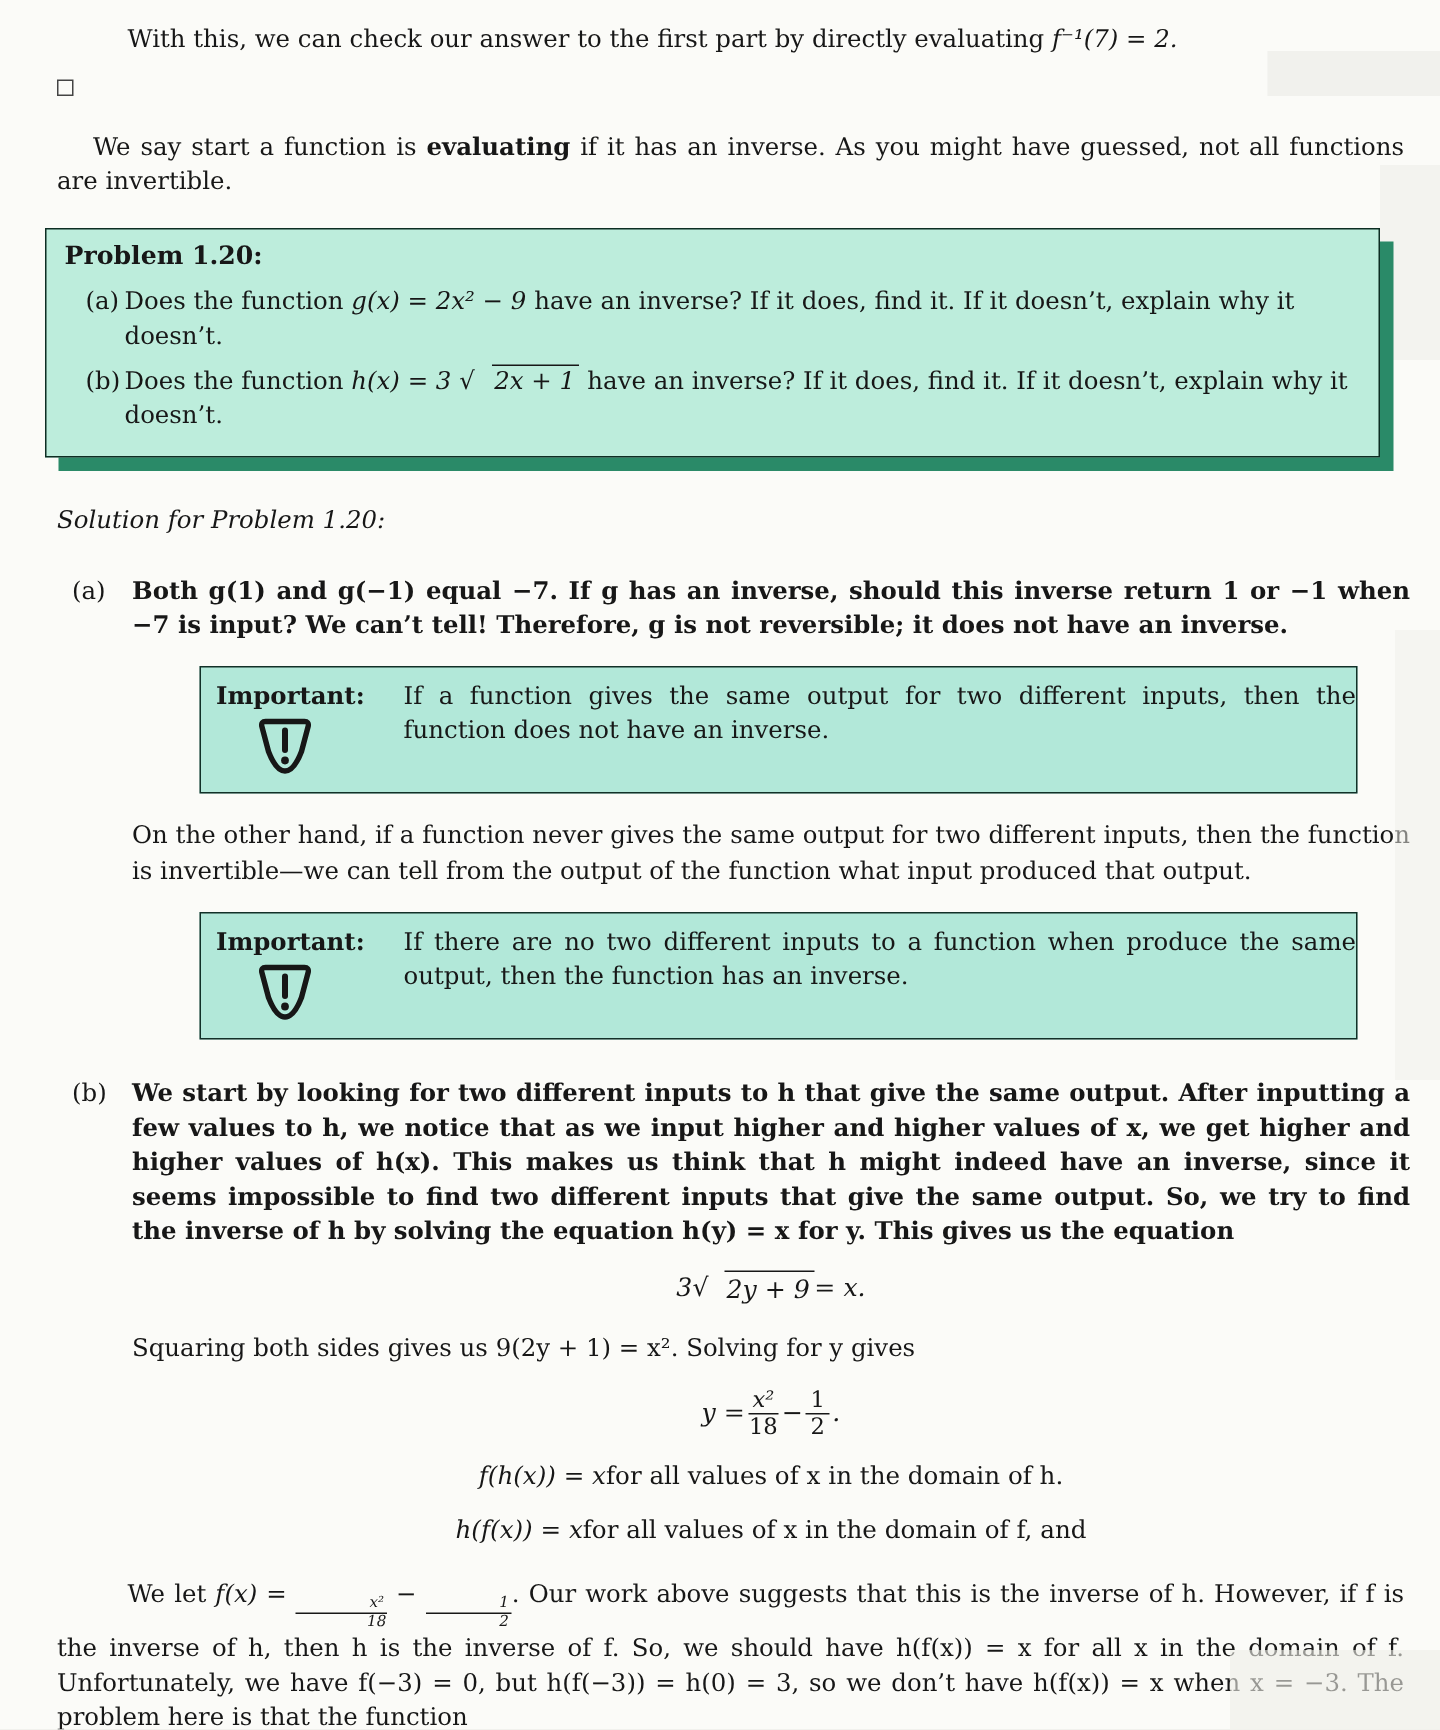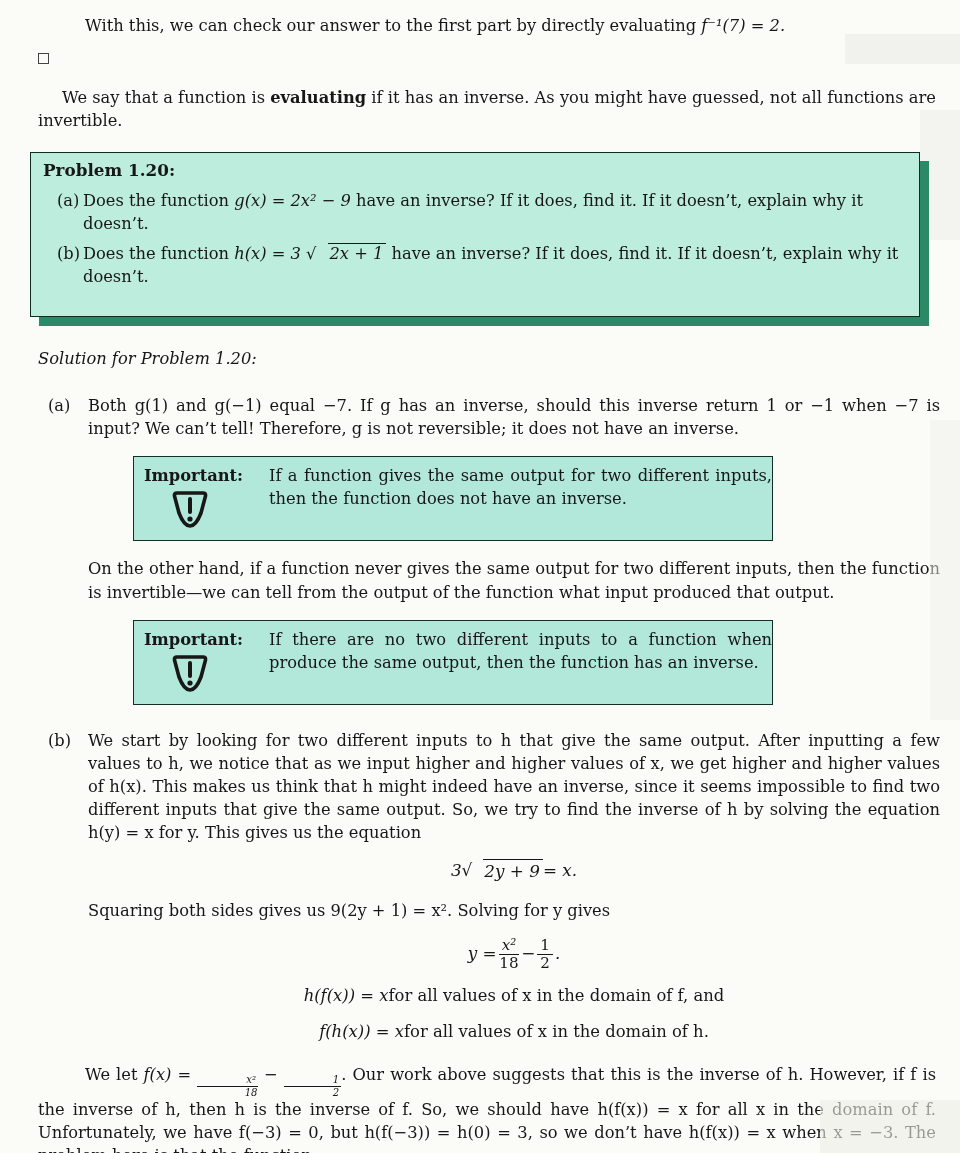--- a/index.html
+++ b/index.html
@@ -21,34 +21,34 @@
   .artifact{position:absolute; pointer-events:none;}
   
   .intro{margin:14px 28px 0 38px; text-indent:47px;}
   .qed{margin:16px 0 0 38px; width:11px; height:11px; border:1.4px solid #444;}
   .invert-para{margin:22px 24px 0 38px; text-indent:24px;}
   
   .problem-box{
     position:relative; margin:20px 0 0 30px; width:890px;
     background:var(--box-bg); border:1.6px solid var(--box-border);
     box-shadow:9px 9px 0 0 var(--box-shadow);
-    padding:6px 12px 28px 12px;
+    padding:6px 12px 16px 12px;
   }
   .pb-title{font-weight:bold; font-size:16.8px;}
   .pb-item{display:flex; margin-top:6px;}
   .pb-label{width:40px; flex:none; text-align:left; padding-left:14px;}
   .pb-text{flex:1;}
   
   .sol-label{margin:30px 0 0 38px; font-style:italic;}
   .sol-item{display:flex; margin:24px 20px 0 48px;}
   .sol-tag{width:40px; flex:none;}
-  .sol-body{flex:1; text-align:justify;}
+  .sol-body{flex:1; text-align:justify;font-weight:bold;}
   
   .important-box{
-    display:flex; margin:16px 0 0 133px; width:640px;
+    display:flex; margin:16px 0 0 133px; width:772px;
     background:var(--imp-bg); border:1.2px solid var(--imp-border);
     padding:7px 0 9px 10px;
   }
   .imp-left{width:112px; flex:none; display:flex; flex-direction:column; align-items:flex-start;}
   .imp-label{font-weight:bold;}
   .imp-icon{margin:2px 0 0 26px;}
   .imp-text{flex:1; padding-left:13px; text-align:justify;}
   .hand-para{margin:16px 20px 0 88px; text-align:justify;}
   
   .equation{
@@ -73,21 +73,21 @@
   <div class="artifact" style="right:0;top:34px;width:115px;height:30px;background:#ededE8;opacity:.7;"></div>
   <div class="artifact" style="right:0;top:110px;width:40px;height:130px;background:#efefe9;opacity:.6;"></div>
   <div class="artifact" style="right:0;top:420px;width:30px;height:300px;background:#eff0ea;opacity:.5;"></div>
   <div class="artifact" style="left:0;top:1020px;width:10px;height:133px;background:#ececе6;opacity:.5;"></div>
   <div class="artifact" style="right:0;top:1100px;width:140px;height:53px;background:#eeeee8;opacity:.6;"></div>
 
   <p class="intro para"><span>With this, we can check our answer to the first part by directly evaluating </span><span class="math">f⁻¹(7) = 2.</span></p>
 
   <div class="qed"></div>
 
-  <p class="invert-para para"><span>We say that a function is </span><span class="bold">evaluating</span><span> if it has an inverse.  As you might have guessed, not all functions are invertible.</span></p>
+  <p class="invert-para para"><span>We say start a function is </span><span class="bold">evaluating</span><span> if it has an inverse.  As you might have guessed, not all functions are invertible.</span></p>
 
   <div class="problem-box">
     <div class="pb-title">Problem 1.20:</div>
     <div class="pb-item">
       <span class="pb-label">(a)</span>
       <span class="pb-text"><span>Does the function </span><span class="math">g(x) = 2x² − 9</span><span> have an inverse? If it does, find it. If it doesn’t, explain why it doesn’t.</span></span>
     </div>
     <div class="pb-item">
       <span class="pb-label">(b)</span>
       <span class="pb-text"><span>Does the function </span><span class="math">h(x) = 3 √</span><span class="math rad">2x + 1</span><span> have an inverse? If it does, find it. If it doesn’t, explain why it doesn’t.</span></span>
@@ -150,26 +150,26 @@
     <span class="math"> − </span>
     <span class="frac">
         <span class="num">1</span>
         <span class="den">2</span>
       </span>
     <span class="math">.</span>
   </div>
 
 
   <div class="equation domain-line">
+    <span class="math">f(h(x)) = x</span>
+      <span> for all values of x in the domain of h.</span>
+  </div>
+  <div class="equation domain-line">
     <span class="math">h(f(x)) = x</span>
       <span> for all values of x in the domain of f,  and</span>
-  </div>
-  <div class="equation domain-line">
-    <span class="math">f(h(x)) = x</span>
-      <span> for all values of x in the domain of h.</span>
   </div>
 
   <p class="body-para para"><span>We let </span><span class="math">f(x) = </span><span class="ifrac">
         <span class="num">x²</span>
         <span class="den">18</span>
       </span><span class="math"> − </span><span class="ifrac">
         <span class="num">1</span>
         <span class="den">2</span>
       </span><span>.  Our work above suggests that this is the inverse of h.  However, if f is the inverse of h, then h is the inverse of f.  So, we should have h(f(x)) = x for all x in the domain of f.  Unfortunately, we have f(−3) = 0, but h(f(−3)) = h(0) = 3, so we don’t have h(f(x)) = x when x = −3.  The problem here is that the function </span></p>
 

